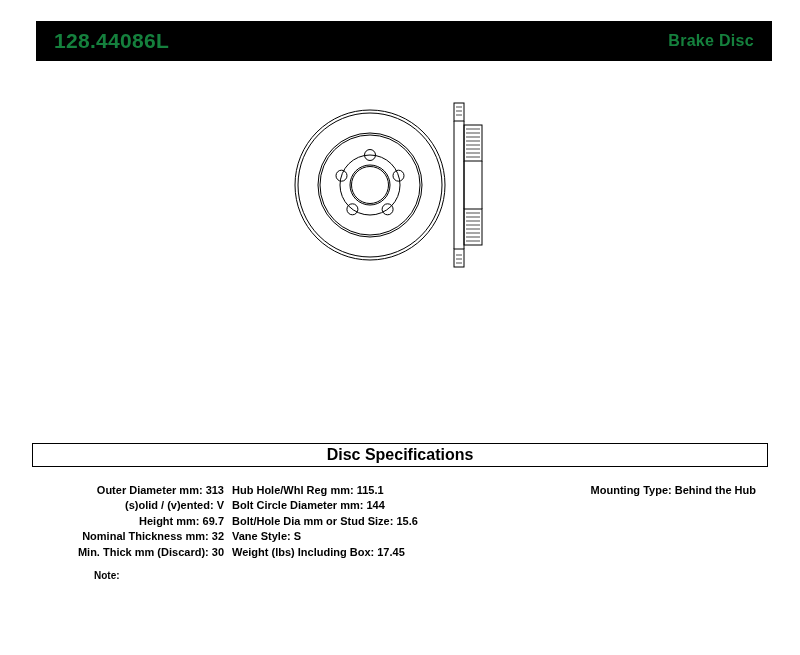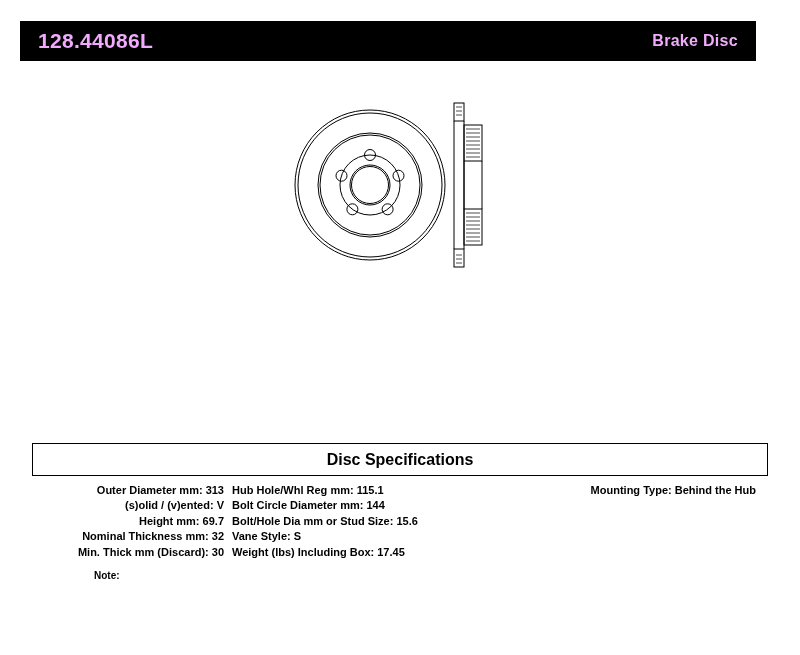--- a/index.html
+++ b/index.html
@@ -19,26 +19,26 @@
   .page {
     position: absolute;
     left: 0; top: 0;
     width: 800px;
     height: 655px;
   }
 
   
   .header-bar {
     position: absolute;
-    left: 20px;
+    left: 36px;
     top: 21px;
     width: 736px;
     height: 40px;
     background: #000000;
-    color: #f0abfc;
+    color: #15803d;
     display: flex;
     align-items: center;
     justify-content: space-between;
     box-sizing: border-box;
     padding: 0 18px;
   }
   .header-part {
     font-size: 21px;
     font-weight: bold;
     letter-spacing: 0.3px;
@@ -59,21 +59,21 @@
     width: 280px;
     height: 200px;
   }
 
   
   .spec-header {
     position: absolute;
     left: 32px;
     top: 443px;
     width: 736px;
-    height: 33px;
+    height: 24px;
     border: 1px solid #000000;
     box-sizing: border-box;
     display: flex;
     align-items: center;
     justify-content: center;
   }
   .spec-header-text {
     font-size: 16px;
     font-weight: bold;
   }

